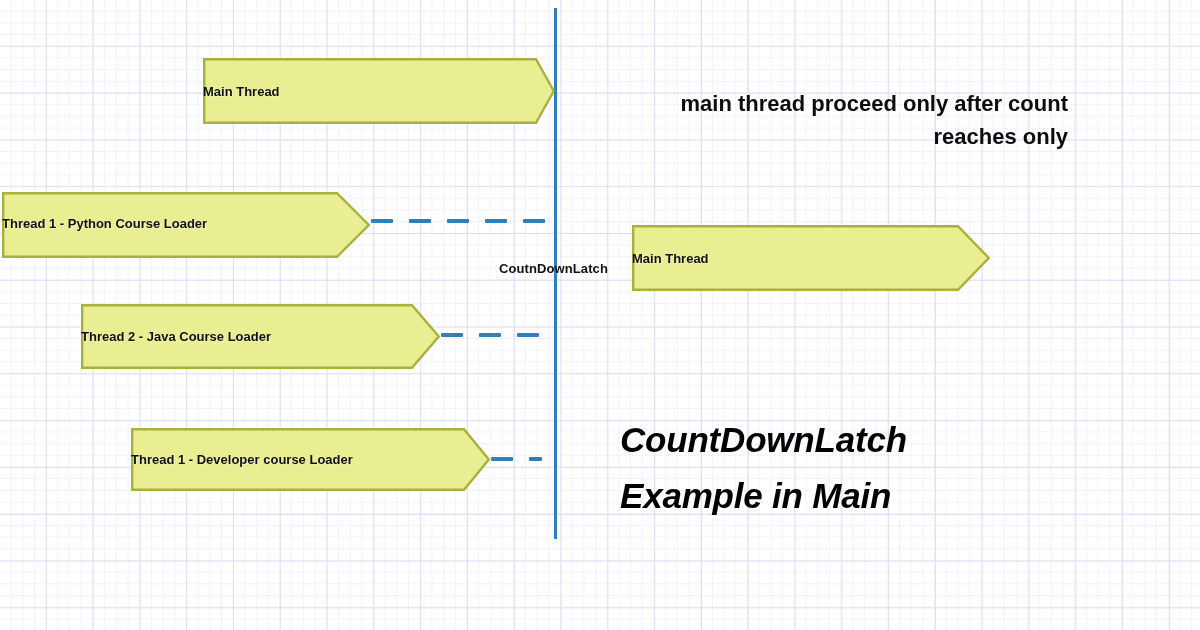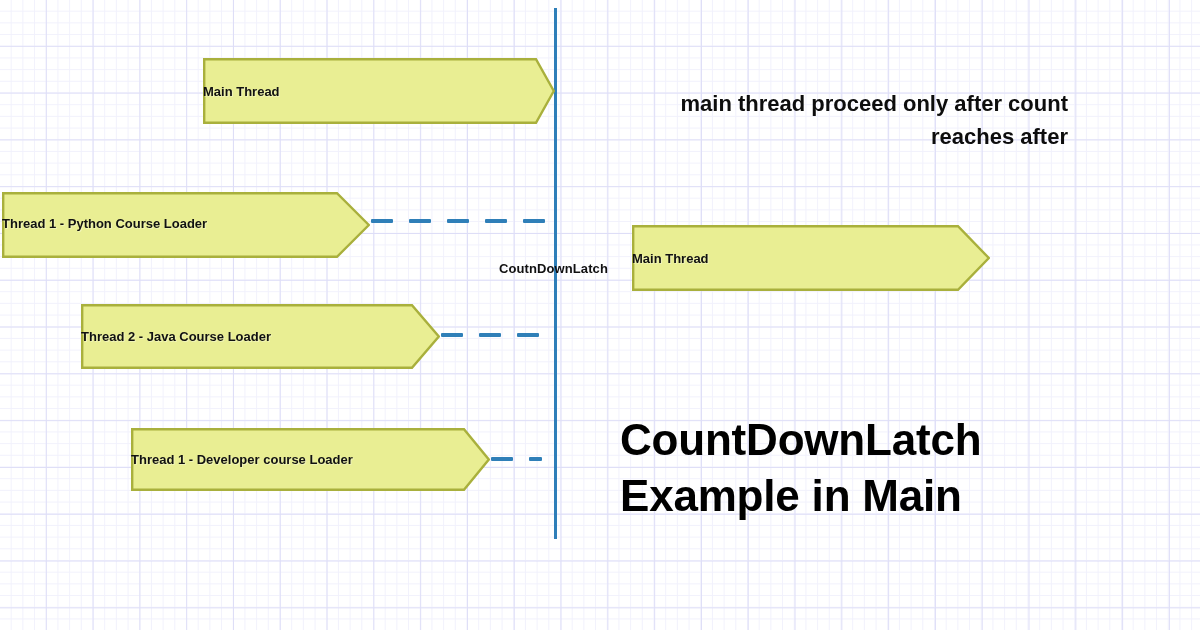--- a/index.html
+++ b/index.html
@@ -90,25 +90,26 @@
     line-height: 33px;
     width: 430px;
     font-family: "Liberation Sans", sans-serif;
   }
   .note-text .line { display: block; }
 
   .big-title {
     position: absolute;
     color: #000000;
     font-weight: bold;
-    font-size: 44px;
+    font-size: 35px;
     line-height: 56px;
     letter-spacing: -0.2px;
     white-space: nowrap;
     font-family: "Liberation Sans", sans-serif;
+    font-style: italic;
   }
   .big-title .line { display: block; }
 </style>
 </head>
 <body>
 
 <div id="canvas" style="background-image: linear-gradient(to right, rgb(222, 222, 247) 1px, transparent 1px), linear-gradient(rgb(222, 222, 247) 1px, transparent 1px), linear-gradient(to right, rgb(241, 241, 252) 1px, transparent 1px), linear-gradient(rgb(241, 241, 252) 1px, transparent 1px); background-color: rgb(255, 255, 255);">
 
   <div class="latch-line" id="latch-line" style="left: 554px; top: 8px; width: 3px; height: 531px; background: rgb(47, 127, 184);"></div>
 
@@ -161,21 +162,21 @@
           <polygon points="1.20,1.20 326.00,1.20 356.80,33.00 326.00,64.80 1.20,64.80" fill="#e9ee93" stroke="#a9b03c" stroke-width="2.4" stroke-linejoin="miter"></polygon>
         </svg>
         <span class="arrow-label" style="font-size: 13px; color: rgb(17, 17, 17); margin-right: 17.6px;">Main Thread</span>
       </div>
     </div>
 
   <div class="latch-caption" id="latch-caption" style="left: 471px; top: 261px; color: rgb(17, 17, 17);">CoutnDownLatch</div>
 
   <div class="note-text" id="note-text" style="left: 638px; top: 87px; text-align: right;">
     <span class="line">main thread proceed only after count</span>
-    <span class="line">reaches after</span>
+    <span class="line">reaches only</span>
   </div>
 
   <div class="big-title" id="big-title" style="left: 620px; top: 412px;">
     <span class="line">CountDownLatch</span>
     <span class="line">Example in Main</span>
   </div>
 
 </div>
 
 </body></html>

